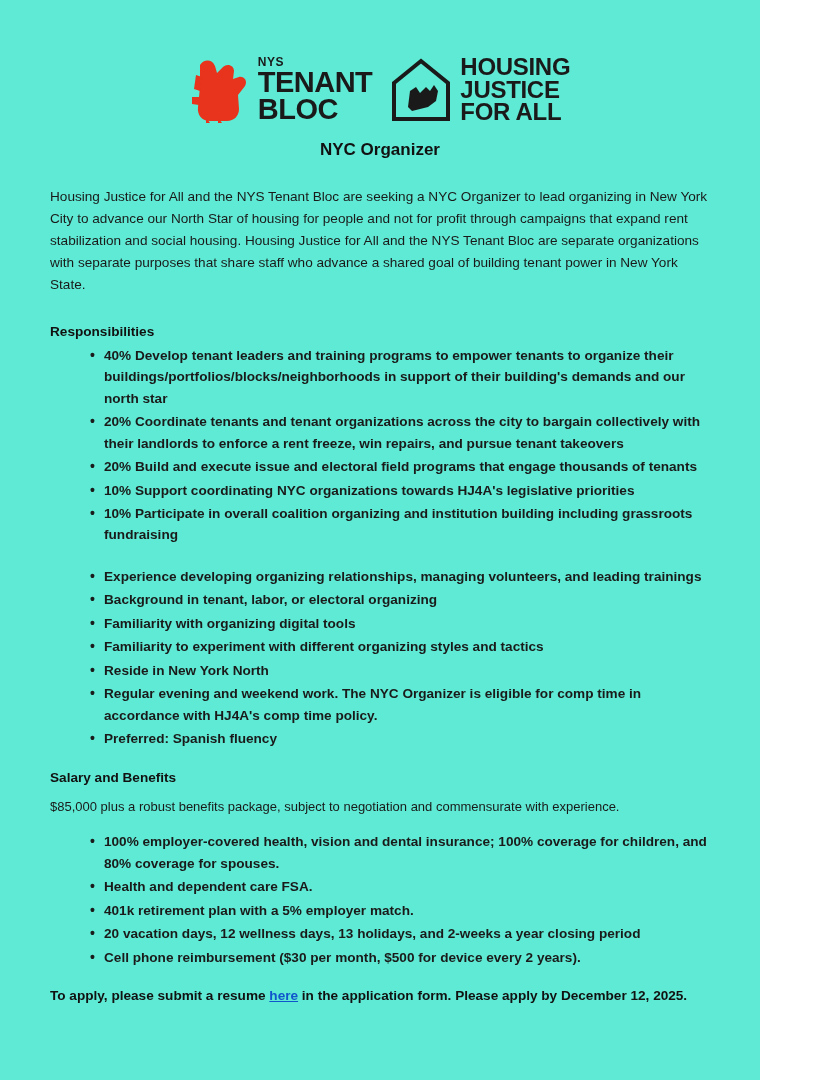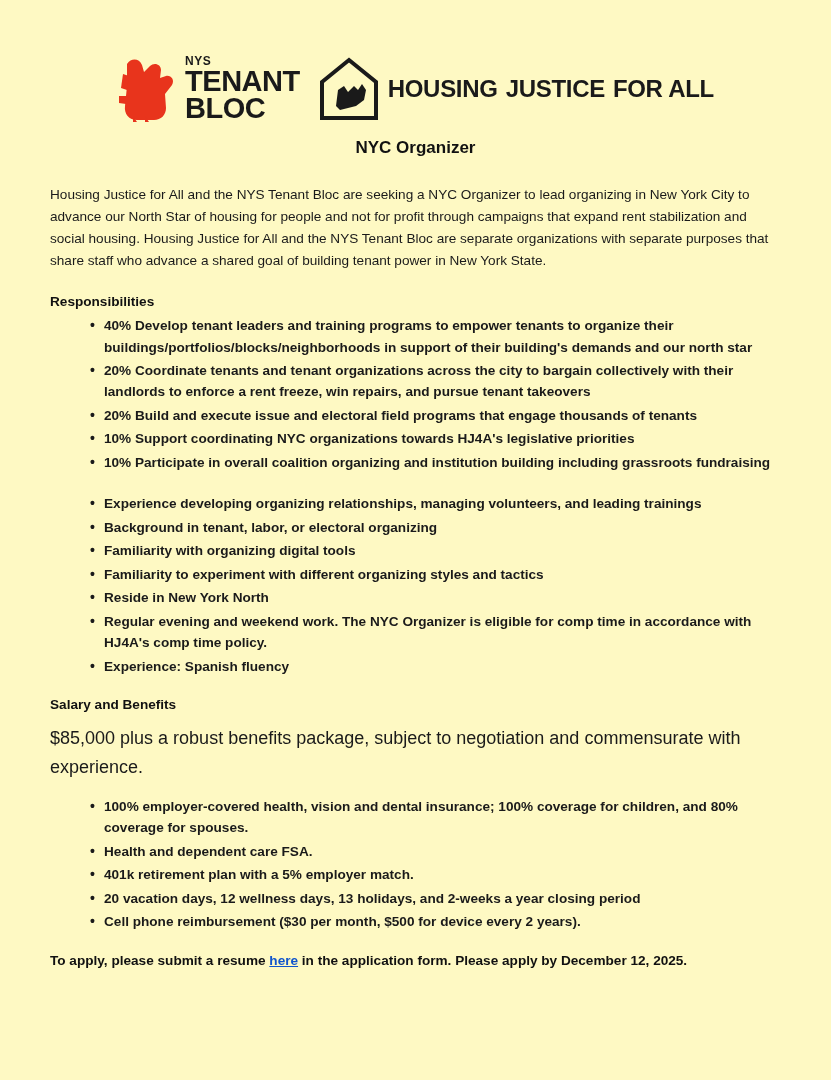--- a/index.html
+++ b/index.html
@@ -9,25 +9,25 @@
   }
   body {
     width: 831px;
     height: 1080px;
     font-family: "Liberation Sans", sans-serif;
     color: #111111;
     overflow: hidden;
   }
   .page {
     position: relative;
-    width: 831px;
+    width: 760px;
     height: 1080px;
     box-sizing: border-box;
     padding: 44px 50px 20px 50px;
-    background: #fef9c3;
+    background: #5eead4;
   }
 
   
   .logo-row {
     display: flex;
     justify-content: center;
     align-items: center;
     gap: 18px;
     margin-top: 12px;
     margin-bottom: 16px;
@@ -72,23 +72,22 @@
     display: flex;
     align-items: center;
     gap: 8px;
   }
   .hj-mark {
     width: 62px;
     height: 66px;
   }
   .hj-words {
     display: flex;
-    flex-direction: row;
+    flex-direction: column;
     line-height: 0.94;
-    gap: 8px;
   }
   .hj-line {
     font-size: 24px;
     font-weight: 800;
     letter-spacing: -0.3px;
     color: #1a1a1a;
   }
 
   
   .doc-title {
@@ -97,21 +96,21 @@
     font-weight: 700;
     color: #111111;
     margin: 6px 0 26px 0;
   }
 
   
   .intro {
     font-size: 13.6px;
     line-height: 1.62;
     color: #1a1a1a;
-    margin-bottom: 22px;
+    margin-bottom: 28px;
     text-align: left;
   }
   .section-heading {
     font-size: 13.6px;
     font-weight: 700;
     color: #111111;
     margin: 0 0 6px 0;
   }
   ul.bullets {
     margin: 0 0 20px 0;
@@ -129,21 +128,21 @@
   }
   ul.bullets li::before {
     content: "\2022";
     position: absolute;
     left: 0;
     top: -1px;
     font-size: 14px;
     color: #1a1a1a;
   }
   .salary-line {
-    font-size: 18px;
+    font-size: 13px;
     line-height: 1.6;
     color: #1a1a1a;
     margin: 12px 0 14px 0;
   }
   .apply-line {
     font-size: 13.6px;
     font-weight: 700;
     color: #111111;
   }
   .apply-link {
@@ -212,21 +211,21 @@
     <li>10% Participate in overall coalition organizing and institution building including grassroots fundraising</li>
   </ul>
 
   <ul class="bullets">
     <li>Experience developing organizing relationships, managing volunteers, and leading trainings</li>
     <li>Background in tenant, labor, or electoral organizing</li>
     <li>Familiarity with organizing digital tools</li>
     <li>Familiarity to experiment with different organizing styles and tactics</li>
     <li>Reside in New York North</li>
     <li>Regular evening and weekend work. The NYC Organizer is eligible for comp time in accordance with HJ4A's comp time policy.</li>
-    <li>Experience: Spanish fluency</li>
+    <li>Preferred: Spanish fluency</li>
   </ul>
 
   <div class="section-heading">Salary and Benefits</div>
   <p class="salary-line">$85,000 plus a robust benefits package, subject to negotiation and commensurate with experience.</p>
   <ul class="bullets">
     <li>100% employer-covered health, vision and dental insurance; 100% coverage for children, and 80% coverage for spouses.</li>
     <li>Health and dependent care FSA.</li>
     <li>401k retirement plan with a 5% employer match.</li>
     <li>20 vacation days, 12 wellness days, 13 holidays, and 2-weeks a year closing period</li>
     <li>Cell phone reimbursement ($30 per month, $500 for device every 2 years).</li>

